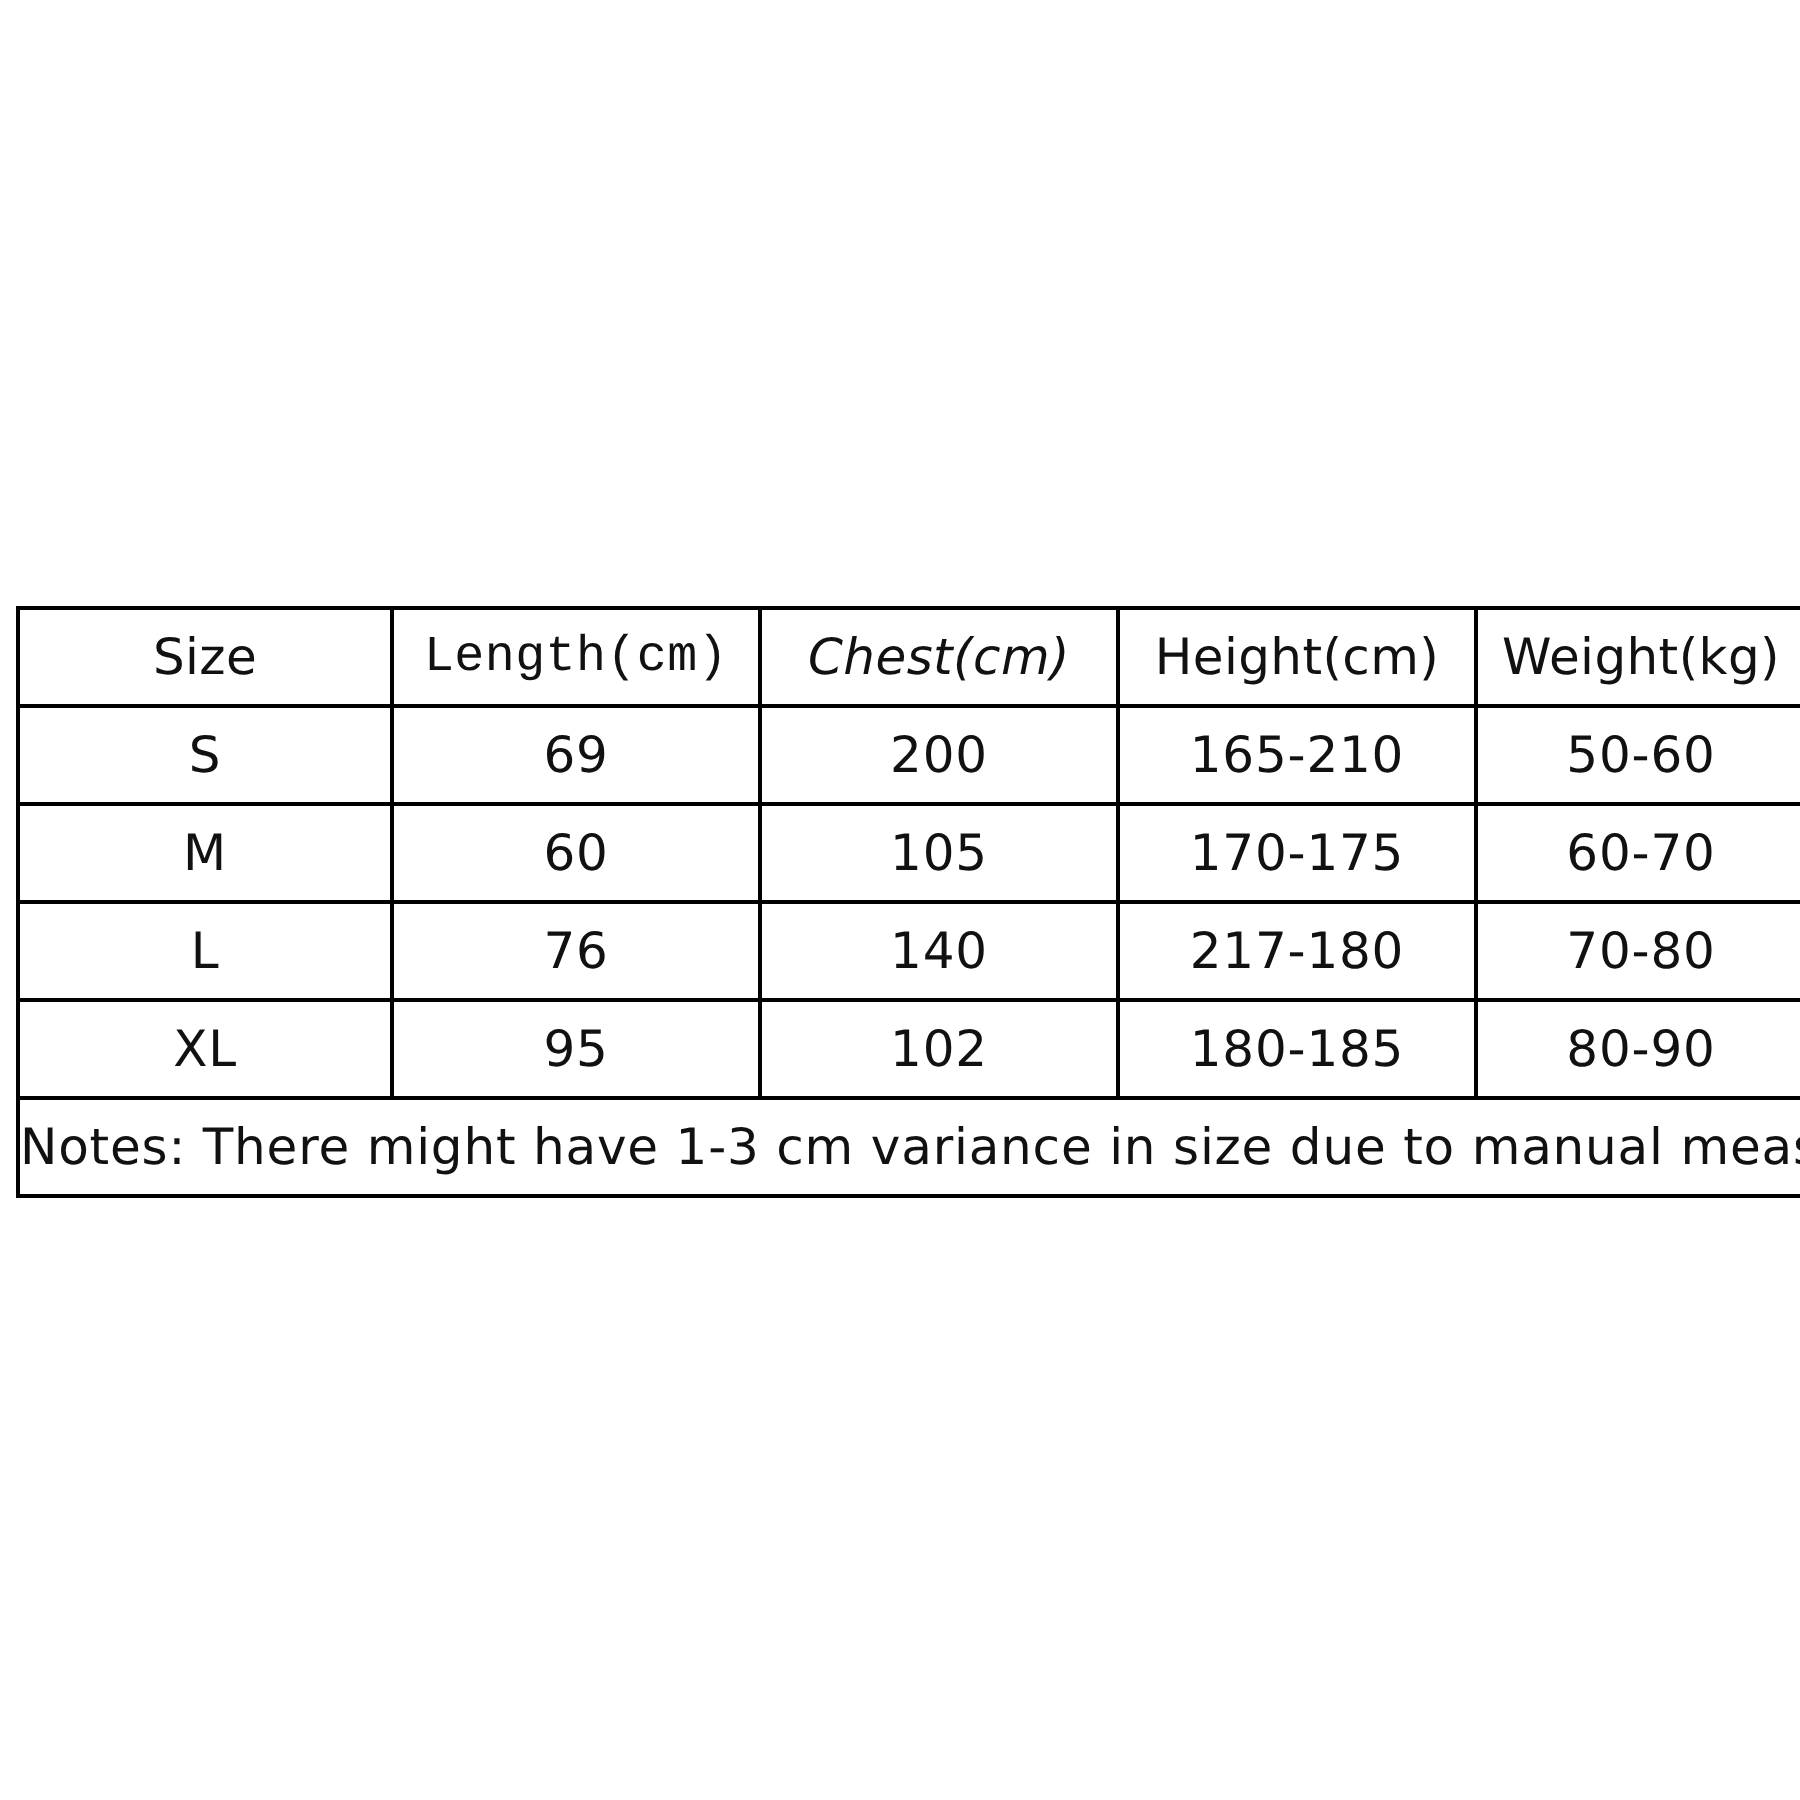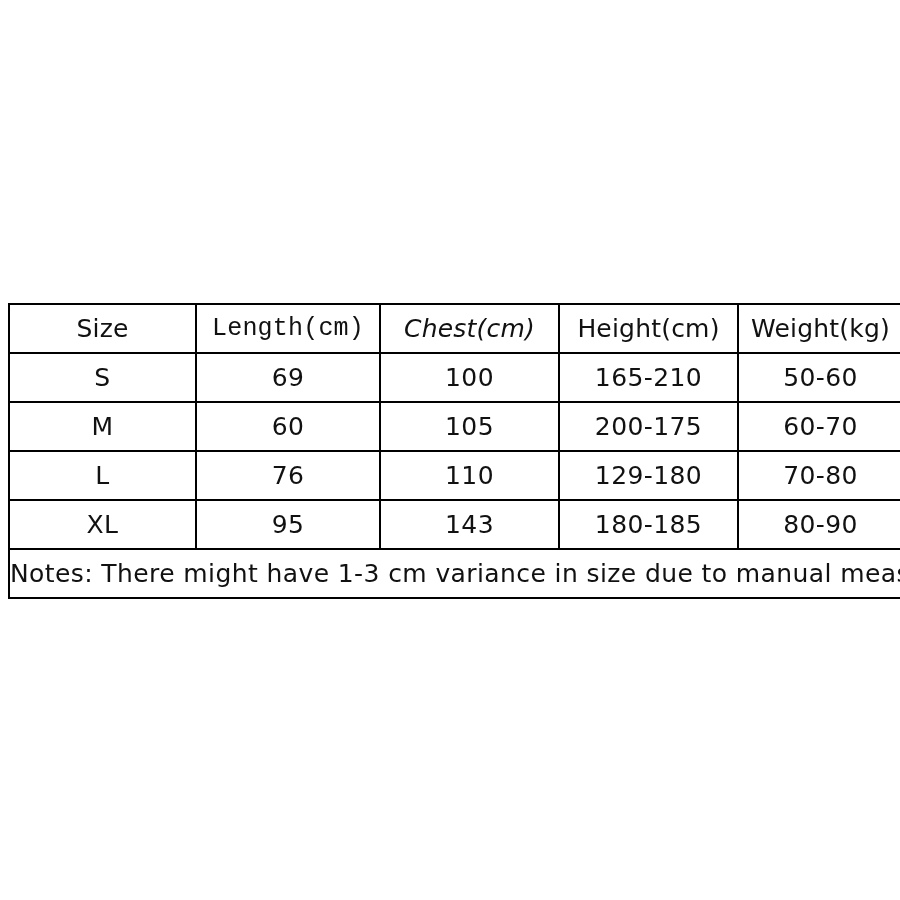--- a/index.html
+++ b/index.html
@@ -71,42 +71,42 @@
         <th class="col-length">Length(cm)</th>
         <th class="col-chest">Chest(cm)</th>
         <th class="col-height">Height(cm)</th>
         <th class="col-weight">Weight(kg)</th>
       </tr>
     </thead>
     <tbody>
       <tr>
         <td>S</td>
         <td>69</td>
-        <td>100</td>
+        <td>200</td>
         <td>165-210</td>
         <td>50-60</td>
       </tr>
       <tr>
         <td>M</td>
         <td>60</td>
         <td>105</td>
-        <td>200-175</td>
+        <td>170-175</td>
         <td>60-70</td>
       </tr>
       <tr>
         <td>L</td>
         <td>76</td>
-        <td>110</td>
-        <td>129-180</td>
+        <td>140</td>
+        <td>217-180</td>
         <td>70-80</td>
       </tr>
       <tr>
         <td>XL</td>
         <td>95</td>
-        <td>143</td>
+        <td>102</td>
         <td>180-185</td>
         <td>80-90</td>
       </tr>
       <tr>
         <td class="notes-cell" colspan="5">Notes: There might have 1-3 cm variance in size due to manual measurement</td>
       </tr>
     </tbody>
   </table>
 </div>
 

